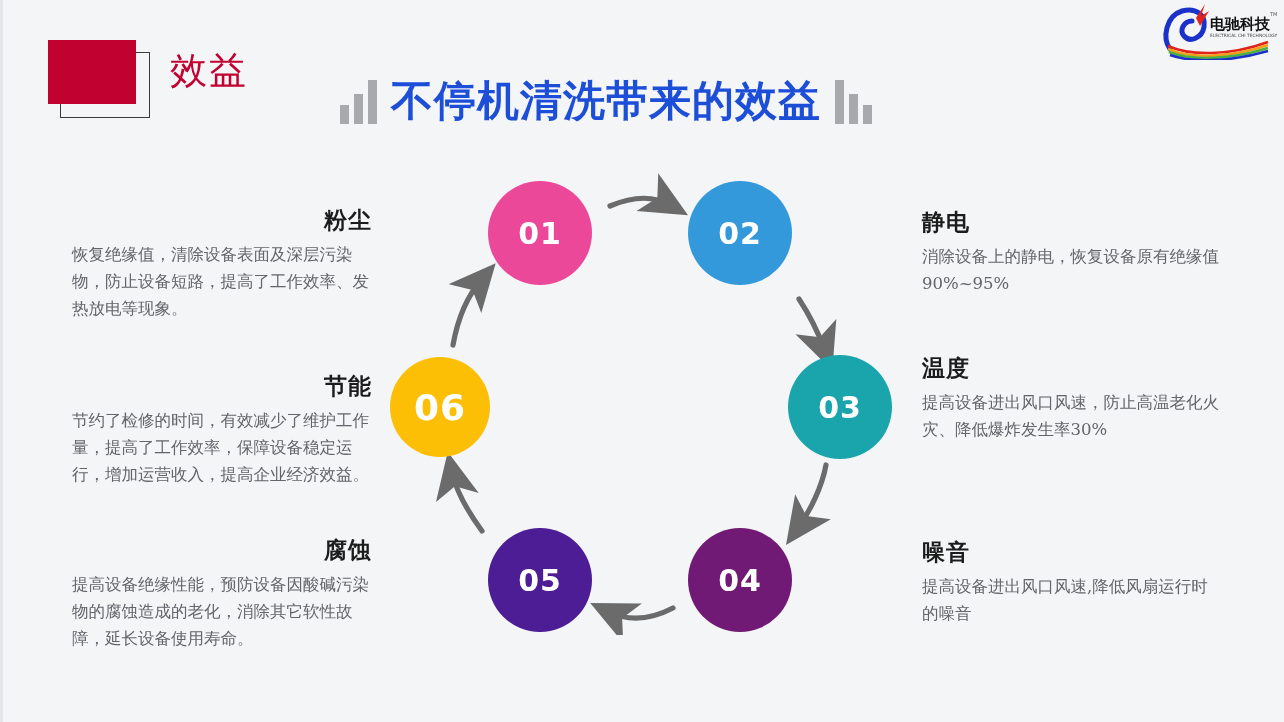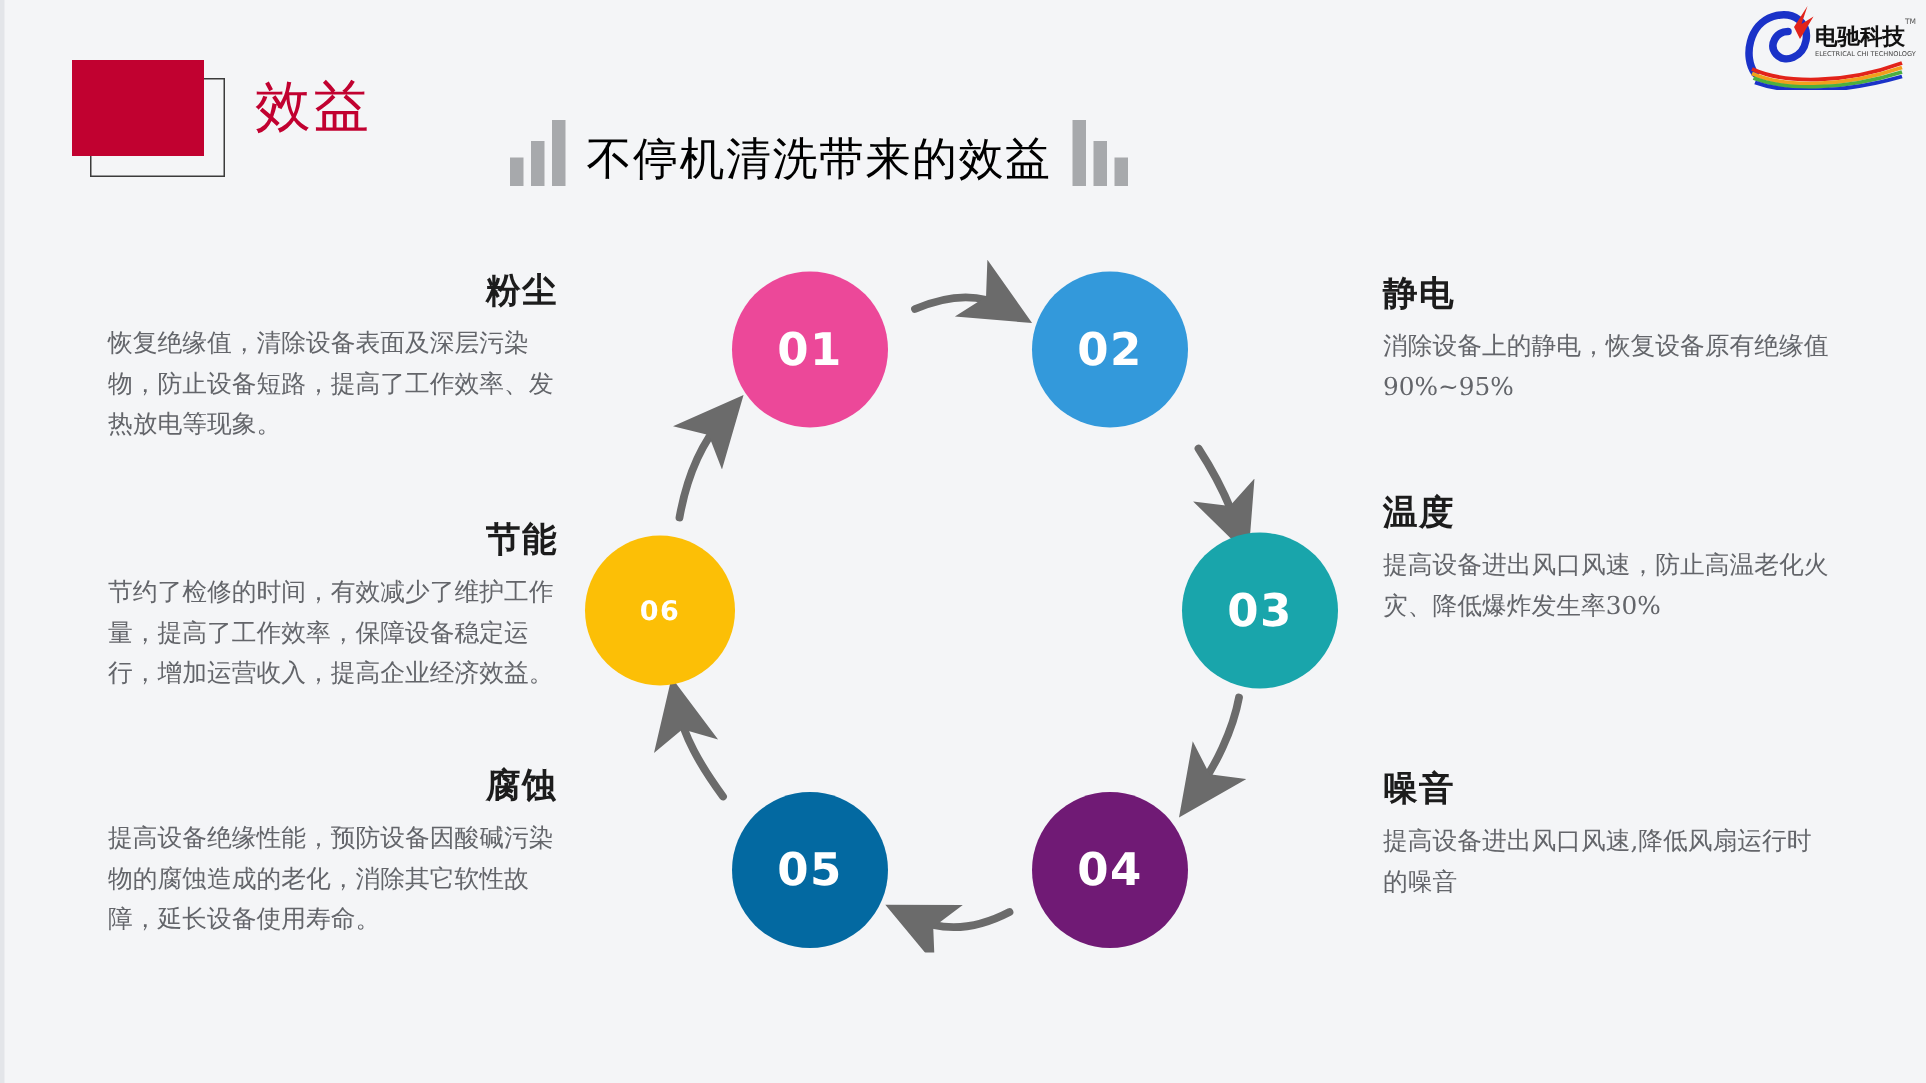--- a/index.html
+++ b/index.html
@@ -43,48 +43,48 @@
   }
   .bars{display:flex;align-items:flex-end;gap:5px;height:44px;}
   .bars i{display:block;width:9px;background:#a7a9ac;}
   .bars.asc i:nth-child(1){height:19px;}
   .bars.asc i:nth-child(2){height:30px;}
   .bars.asc i:nth-child(3){height:44px;}
   .bars.desc i:nth-child(1){height:44px;}
   .bars.desc i:nth-child(2){height:30px;}
   .bars.desc i:nth-child(3){height:19px;}
   .title-text{
-    font-size:30px;font-weight:normal;color:#000000;
+    font-size:42px;font-weight:bold;color:#1d4ed8;
     letter-spacing:1px;line-height:1;white-space:nowrap;
     font-family:"DejaVu Sans","Liberation Sans",sans-serif;
     padding-bottom:2px;
   }
 
   
   .wheel{position:absolute;left:370px;top:165px;width:540px;height:470px;}
   .wheel svg{position:absolute;left:0;top:0;}
   .node{
     position:absolute;border-radius:50%;
     display:flex;align-items:center;justify-content:center;
     color:#ffffff;font-weight:bold;font-size:30px;letter-spacing:1px;
     font-family:"DejaVu Sans","Liberation Sans",sans-serif;
   }
   .n1{width:104px;height:104px;left:118px;top:16px;}
   .n2{width:104px;height:104px;left:318px;top:16px;}
   .n3{width:104px;height:104px;left:418px;top:190px;}
   .n4{width:104px;height:104px;left:318px;top:363px;}
   .n5{width:104px;height:104px;left:118px;top:363px;}
-  .n6{width:100px;height:100px;left:20px;top:192px;font-size:18px;}
+  .n6{width:100px;height:100px;left:20px;top:192px;font-size:36px;}
 
   
   .block{position:absolute;width:300px;}
   .block .head{
     font-size:23px;font-weight:bold;color:#1c1c1c;line-height:1.1;
     font-family:"DejaVu Sans","Liberation Sans",sans-serif;
-    letter-spacing:1px;margin-bottom:9px;
+    letter-spacing:1px;margin-bottom:9px;margin-top:26px;
   }
   .block .body{
     font-size:16.5px;color:#63656a;line-height:1.62;
     font-family:"DejaVu Serif","Liberation Serif",serif;
   }
   .left-block{left:72px;text-align:right;}
   .left-block .body{text-align:left;}
   .right-block{left:922px;text-align:left;}
 
   .lb1{top:182px;}
@@ -151,21 +151,21 @@
         <path d="M456 300 C452 322, 440 346, 428 363"></path>
         <path d="M303 443 C280 455, 258 456, 239 447"></path>
         <path d="M112 366 C96 344, 86 326, 82 307"></path>
         <path d="M83 180 C88 152, 98 130, 112 114"></path>
       </g>
     </svg>
     <div class="node n1" style="background:#ec4899">01</div>
     <div class="node n2" style="background:#3399db">02</div>
     <div class="node n3" style="background:#19a5ab">03</div>
     <div class="node n4" style="background:#701a75">04</div>
-    <div class="node n5" style="background:#0369a1">05</div>
+    <div class="node n5" style="background:#4c1d95">05</div>
     <div class="node n6" style="background:#fcbf06">06</div>
   </div>
 
   <div class="block left-block lb1">
     <div class="head">粉尘</div>
     <div class="body">恢复绝缘值，清除设备表面及深层污染物，防止设备短路，提高了工作效率、发热放电等现象。</div>
   </div>
   <div class="block left-block lb2">
     <div class="head">节能</div>
     <div class="body">节约了检修的时间，有效减少了维护工作量，提高了工作效率，保障设备稳定运行，增加运营收入，提高企业经济效益。</div>

